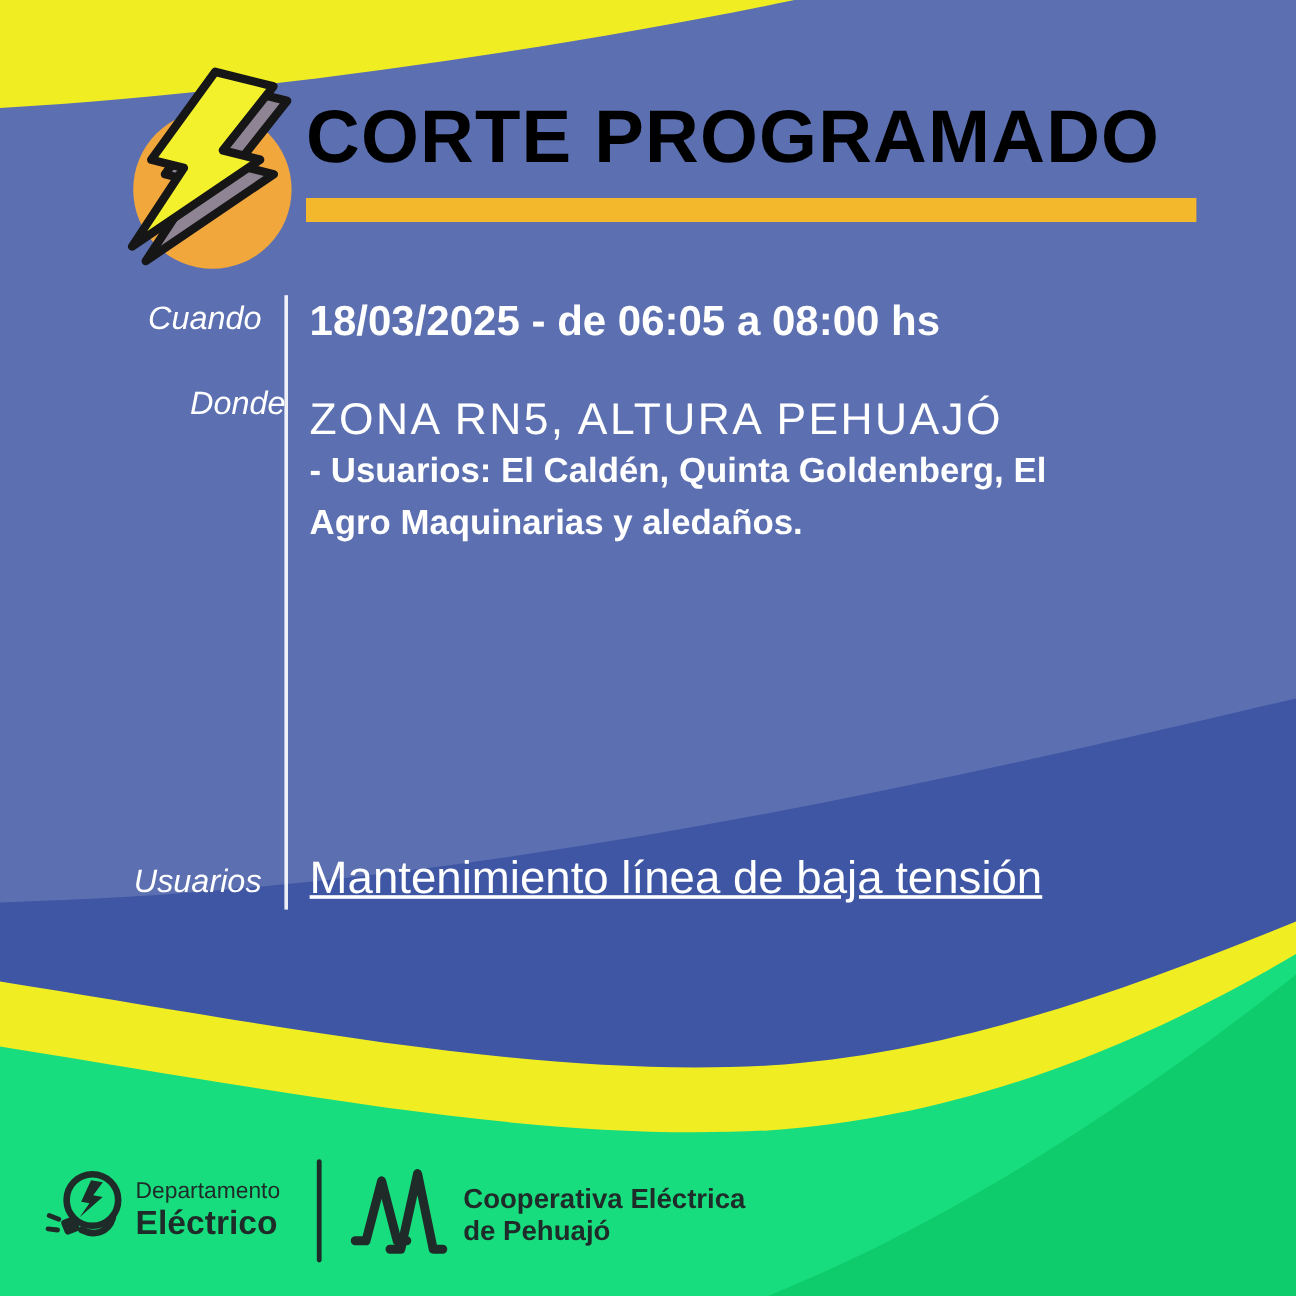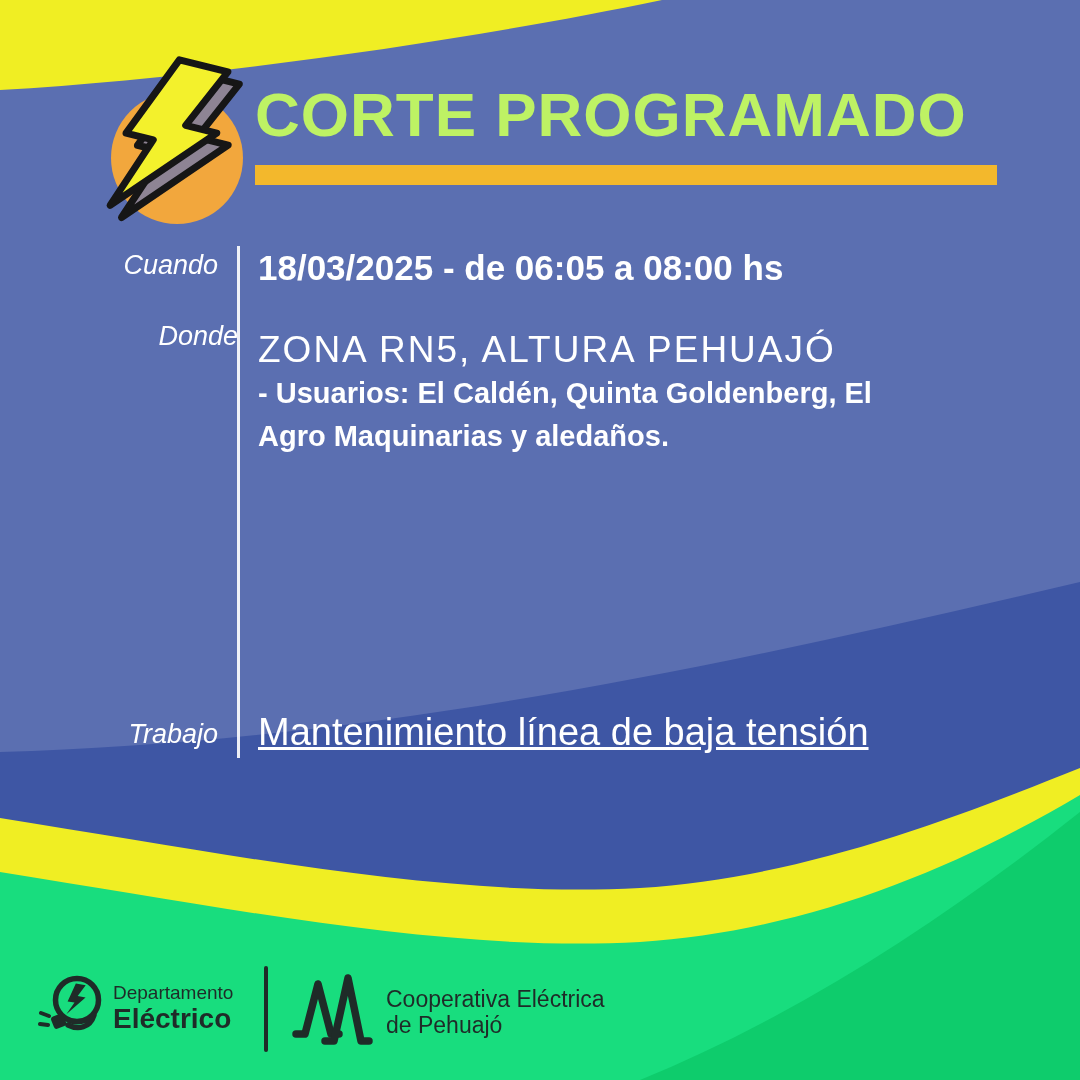--- a/index.html
+++ b/index.html
@@ -14,21 +14,21 @@
   .p-darkblue{fill:var(--darkblue,#3E56A4);}
   .p-yellow{fill:var(--yellow,#F0EE23);}
   .p-greenlight{fill:var(--greenlight,#18DD7E);}
   .p-greendark{fill:var(--greendark,#0ECC6C);}
   .p-circle{fill:var(--circle,#F2A73D);}
   .bolt-gray{fill:var(--boltgray,#8E8494);stroke:var(--outline,#161616);stroke-width:7;stroke-linejoin:round;}
   .bolt-face{fill:var(--boltyellow,#F3F12C);stroke:var(--outline,#161616);stroke-width:7;stroke-linejoin:round;}
   .badge{position:absolute;left:95px;top:52px;}
   .page-title{
     position:absolute;left:255px;top:84px;margin:0;
-    color:#bef264;font-size:62px;font-weight:700;letter-spacing:1px;line-height:1;
+    color:#000000;font-size:62px;font-weight:700;letter-spacing:1px;line-height:1;
     white-space:nowrap;
   }
   .title-bar{position:absolute;left:255px;top:165px;width:742px;height:20px;background:var(--amber,#F3B82C);}
   .label{
     position:absolute;width:218px;text-align:right;color:#fff;
     font-style:italic;font-size:27px;font-weight:400;line-height:1.2;
   }
   .label-cuando{left:0;top:249px;}
   .label-donde{left:0;top:320px;margin-left:20px;}
   .label-trabajo{left:0;top:718px;}
@@ -51,21 +51,21 @@
   .plug-icon{position:absolute;left:36px;top:958px;}
   .plug-stroke{fill:none;stroke:var(--ink,#1F2B28);stroke-width:5.5;stroke-linecap:round;}
   .plug-fill{fill:var(--ink,#1F2B28);}
   .dept-block{position:absolute;left:113px;top:982px;color:var(--ink,#1F2B28);}
   .dept-top{font-size:19px;font-weight:400;line-height:22px;}
   .dept-bottom{font-size:28px;font-weight:700;line-height:30px;}
   .footer-divider{position:absolute;left:264px;top:966px;width:4px;height:86px;background:var(--ink,#1F2B28);border-radius:2px;}
   .tree-icon{position:absolute;left:292px;top:972px;}
   .tree-stroke{fill:none;stroke:var(--ink,#1F2B28);stroke-width:7.5;stroke-linecap:round;stroke-linejoin:round;}
   .coop-block{position:absolute;left:386px;top:986px;color:var(--ink,#1F2B28);}
-  .coop-line{font-size:23px;font-weight:400;line-height:26px;}
+  .coop-line{font-size:23px;font-weight:700;line-height:26px;}
 </style>
 </head>
 <body>
 
 <div class="canvas">
 
   <svg class="bg" width="1080" height="1080" viewBox="0 0 1080 1080" aria-hidden="true">
     <rect class="p-slate" x="0" y="0" width="1080" height="1080"></rect>
     <path class="p-darkblue" d="M0,752 C360,742 700,672 1080,582 L1080,1080 L0,1080 Z"></path>
     <path class="p-yellow" d="M0,818 C250,858 450,898 640,888 C800,878 950,820 1080,768 L1080,1080 L0,1080 Z"></path>
@@ -90,21 +90,21 @@
   <div class="label label-cuando">Cuando</div>
   <div class="date-line">18/03/2025 - de 06:05 a 08:00 hs</div>
 
   <div class="label label-donde">Donde</div>
   <div class="loc-block">
     <div class="loc-line1">ZONA RN5, ALTURA PEHUAJÓ</div>
     <div class="loc-line2">- Usuarios: El Caldén, Quinta Goldenberg, El</div>
     <div class="loc-line3">Agro Maquinarias y aledaños.</div>
   </div>
 
-  <div class="label label-trabajo">Trabajo</div>
+  <div class="label label-trabajo">Usuarios</div>
   <div class="work-line">Mantenimiento línea de baja tensión</div>
 
   <svg class="plug-icon" width="80" height="90" viewBox="0 0 80 90" aria-hidden="true">
     <circle class="plug-stroke" cx="41" cy="42" r="21.5"></circle>
     <g transform="rotate(10 41 42)">
       <polygon class="plug-fill" points="37,26 47,26 41,38 49,38 33,58 39,45 32,45"></polygon>
     </g>
     <path class="plug-stroke" d="M58,57 C54,70 42,72 32,67"></path>
     <rect class="plug-fill" x="16" y="57" width="13" height="13" rx="3" transform="rotate(-22 22 63)"></rect>
     <path class="plug-stroke" d="M13,58 L5,55 M12,67 L4,66" style="stroke-width:4"></path>

